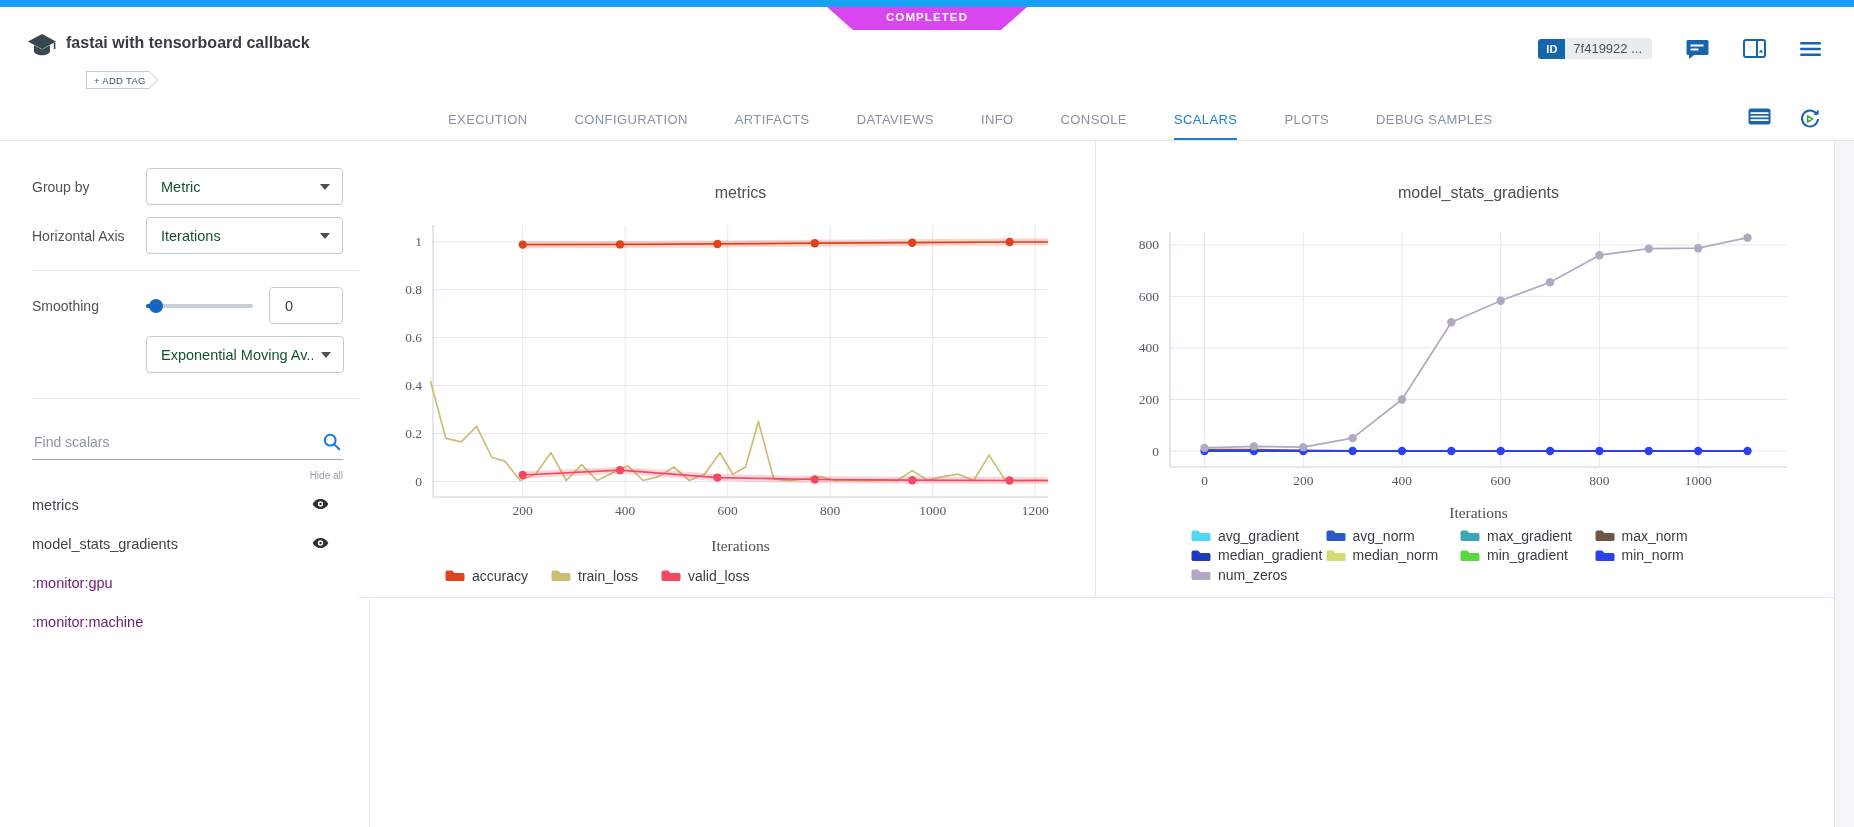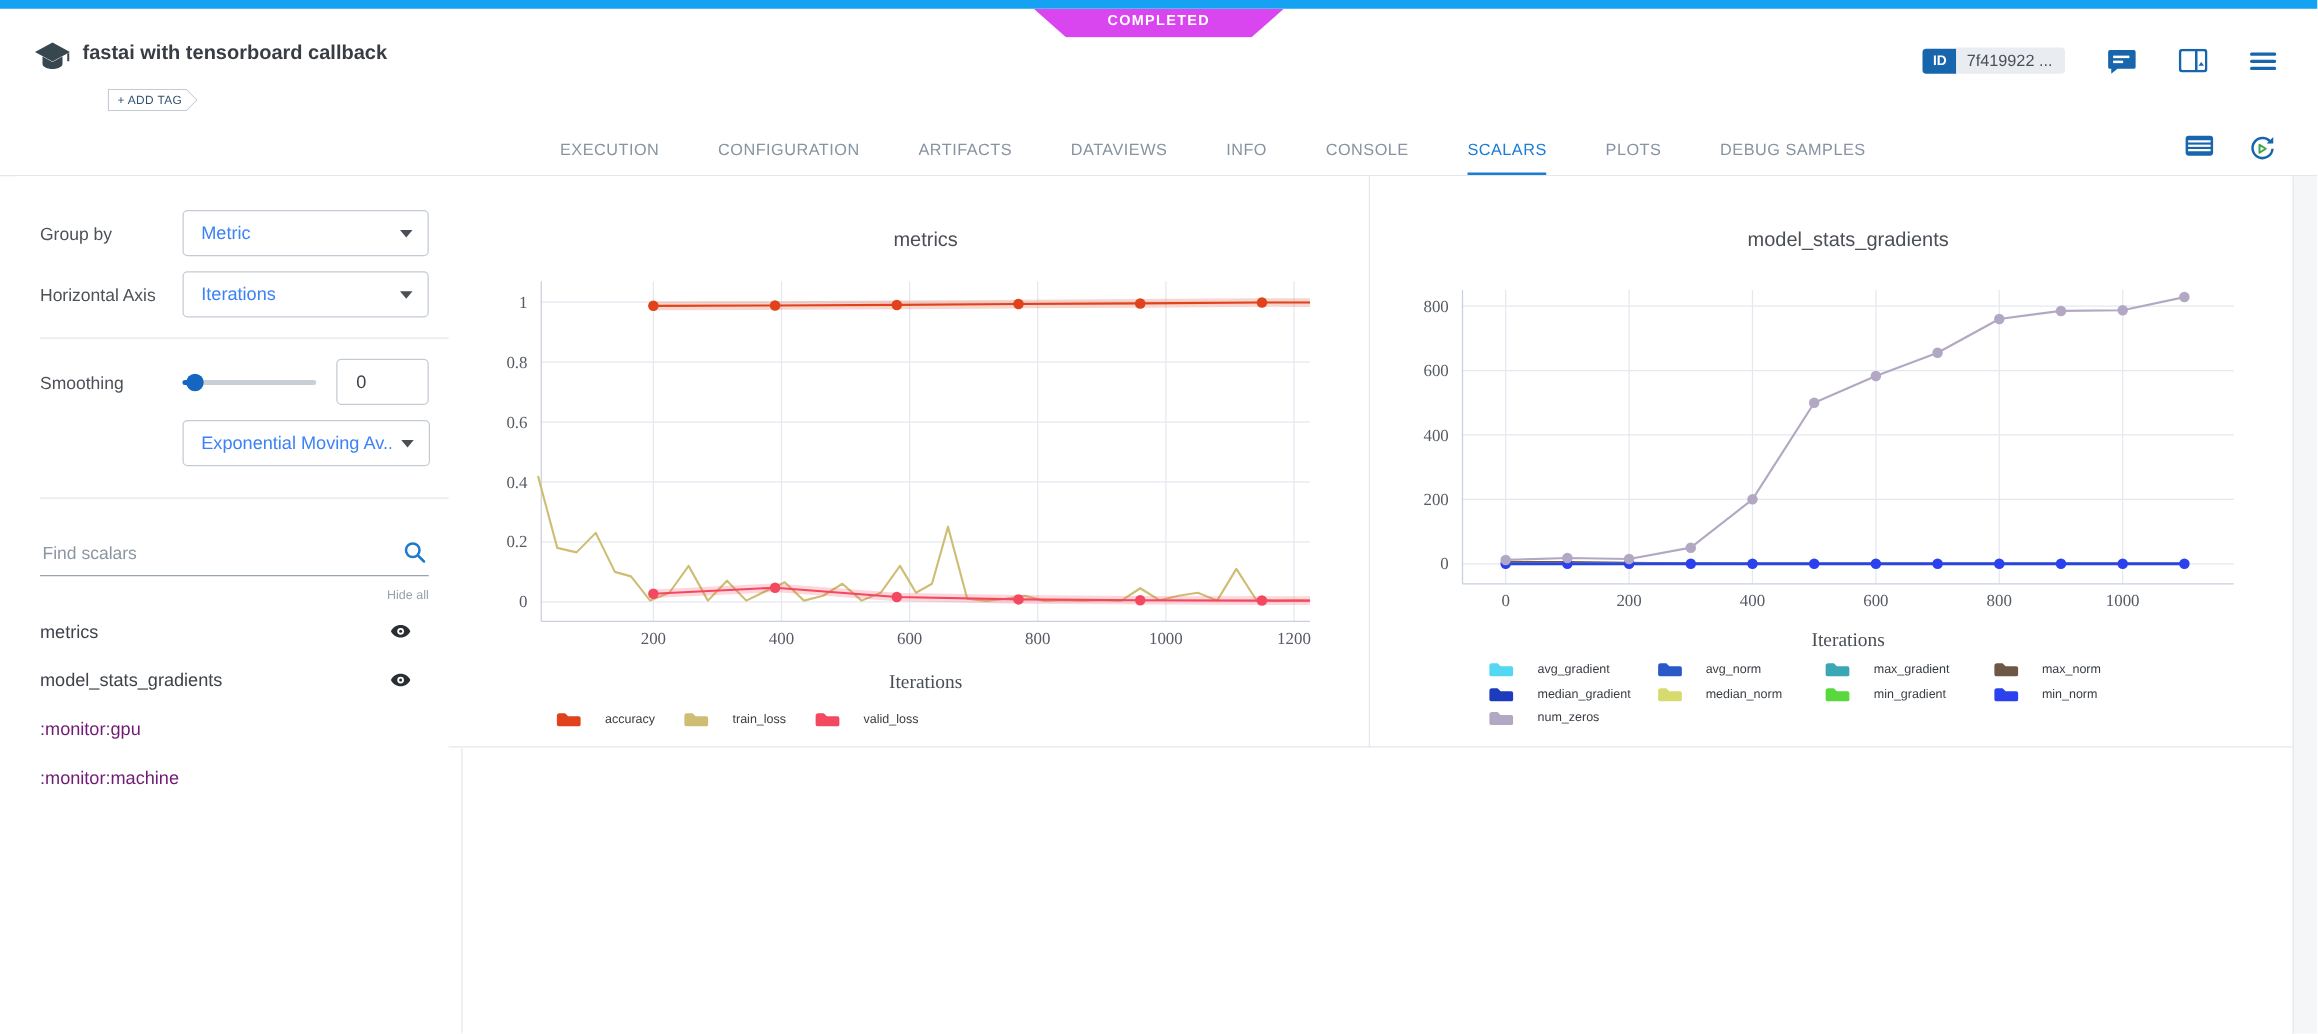--- a/index.html
+++ b/index.html
@@ -34,21 +34,21 @@
   .tab { font-size:13px; letter-spacing:.4px; color:#8793a1; padding-bottom:13px; cursor:pointer; white-space:nowrap; }
   .tab.active { color:#1b7dd4; border-bottom:2px solid #1b7dd4; padding-bottom:11px; }
   .tabbar-icons { position:absolute; right:33px; bottom:10px; display:flex; gap:28px; }
   .tabbar-icons span { cursor:pointer; display:inline-flex; }
   
   .sidebar { position:absolute; top:141px; left:12px; width:358px; bottom:0; background:#fff; border-right:1px solid #e4e8ee; padding-top:27px; }
   .ctl-row { display:flex; align-items:center; margin:0 26px 12px 20px; }
   .ctl-label { flex:0 0 114px; font-size:14px; color:#4d5258; }
   .dropdown { width:198px; height:37px; border:1px solid #c3cbd4; border-radius:4px; background:#fff;
     display:flex; align-items:center; justify-content:space-between; padding:0 12px 0 14px; cursor:pointer; }
-  .dropdown .val { font-size:14.5px; color:#3b82f6; white-space:nowrap; overflow:hidden; }
+  .dropdown .val { font-size:14.5px; color:#14532d; white-space:nowrap; overflow:hidden; }
   .caret { width:0; height:0; border-left:5px solid transparent; border-right:5px solid transparent; border-top:6px solid #4a4f55; flex:0 0 auto; margin-left:8px; }
   .divider { height:1px; background:#e4e8ee; margin:16px 0 16px 20px; }
   .slider { position:relative; width:112px; height:14px; margin-right:16px; cursor:pointer; }
   .slider .track { position:absolute; top:5px; left:0; width:100%; height:4px; background:#c9cfd6; border-radius:2px; }
   .slider .fill { position:absolute; top:5px; left:0; width:10px; height:4px; background:#1566c0; border-radius:2px; }
   .slider .thumb { position:absolute; top:0; left:3px; width:14px; height:14px; border-radius:50%; background:#1566c0; }
   .num-input { width:74px; height:37px; border:1px solid #c3cbd4; border-radius:4px; font-size:14.5px; color:#3c4147;
     padding-left:15px; font-family:"Liberation Sans",sans-serif; }
   .method-row { margin:12px 26px 0 134px; }
   .search-row { position:relative; margin:34px 26px 0 20px; border-bottom:1px solid #9aa5b1; padding-bottom:8px; }
@@ -64,21 +64,21 @@
   
   .charts { position:absolute; top:141px; left:359px; width:1475px; height:457px; background:#fff; border-bottom:1px solid #e4e8ee; }
   .gutter { position:absolute; top:141px; right:0; width:20px; bottom:0; background:#f5f6f8; border-left:1px solid #e3e7ed; }
   .chart { position:absolute; top:0; height:457px; }
   #chart1 { left:0; width:736px; }
   #chart2 { left:736px; width:739px; border-left:1px solid #e4e8ee; }
   .chart-title { position:absolute; text-align:center; font-size:16px; color:#4a4f55; }
   .axis-label { position:absolute; text-align:center; font-size:15.5px; color:#4a4f55; font-family:"Liberation Serif", serif; }
   .legend-flex { position:absolute; display:flex; gap:22px; align-items:center; }
   .legend-grid { position:absolute; display:grid; grid-template-columns:repeat(4,134.5px); }
-  .legend-item { display:inline-flex; align-items:center; gap:18px; font-size:10px; color:#383d43; height:19.5px; cursor:pointer; white-space:nowrap; }
+  .legend-item { display:inline-flex; align-items:center; gap:6px; font-size:14px; color:#383d43; height:19.5px; cursor:pointer; white-space:nowrap; }
   svg text { font-family:"Liberation Serif", serif; font-size:13.5px; fill:#555a63; }
 </style>
 </head>
 <body>
 
 <div class="header-block">
   <div class="topstrip"></div>
   <div class="status-badge">COMPLETED</div>
 
   <div class="exp-icon">

